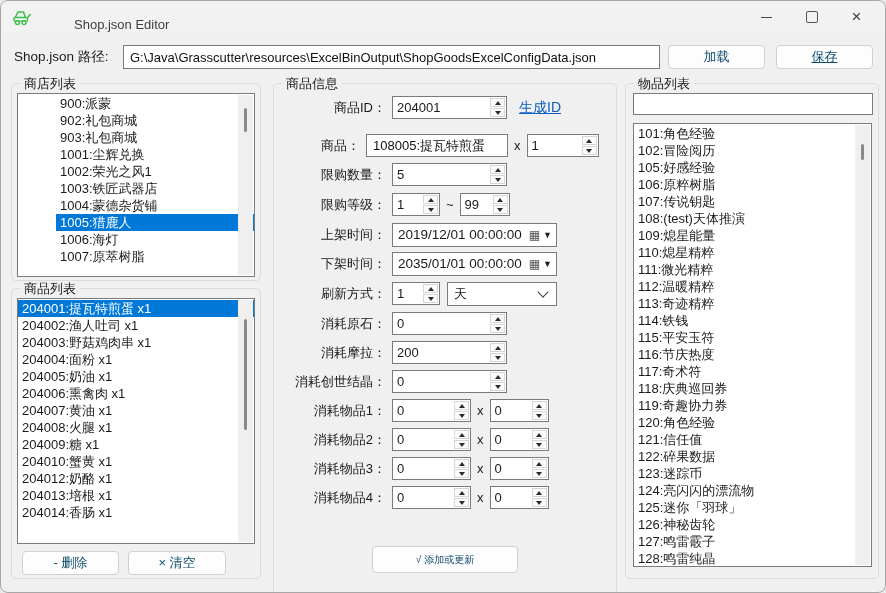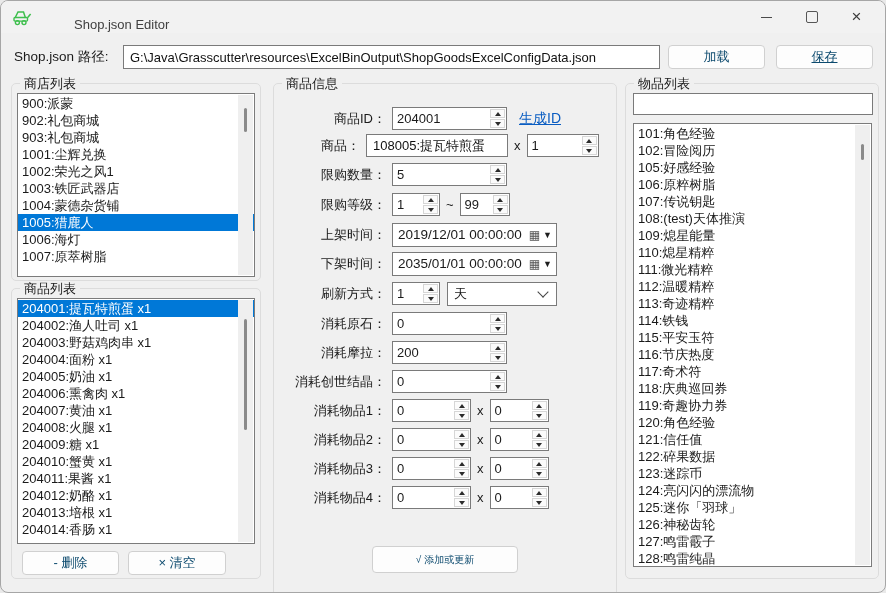--- a/index.html
+++ b/index.html
@@ -26,21 +26,21 @@
   .btn-save{position:absolute;left:775px;top:44px;width:97px;height:24px;text-decoration:underline;}
   
   .group{position:absolute;border:1px solid #dcdcdc;border-radius:5px;box-sizing:border-box;}
   .group-label{position:absolute;top:-8px;left:8px;background:#f0f0f0;padding:0 4px;font-size:13px;line-height:15px;}
   #g-shop{left:10px;top:82px;width:250px;height:198px;}
   #g-goods{left:10px;top:287px;width:250px;height:291px;}
   #g-info{left:272px;top:82px;width:344px;height:582px;}
   #g-items{left:624px;top:82px;width:254px;height:496px;}
   
   .listbox{position:absolute;background:#fff;border:1px solid #7b7b7b;box-sizing:border-box;overflow:hidden;padding-top:1px;}
-  #shop-listbox{left:5px;top:9px;width:238px;height:184px;}
+  #shop-listbox{left:5px;top:9px;width:238px;height:184px;padding-left:38px;}
   #goods-listbox{left:5px;top:9px;width:238px;height:246px;}
   #items-listbox{left:7px;top:39px;width:239px;height:444px;}
   .lrow{height:17px;line-height:17px;font-size:13px;padding-left:4px;white-space:nowrap;}
   .lrow.sel{background:var(--accent,#0078d7);color:#fff;}
   .vtrack{position:absolute;top:1px;right:1px;bottom:1px;width:15px;background:#efefef;}
   .vthumb{position:absolute;left:6px;width:3px;background:#8a8a8a;border-radius:2px;}
   
   .btn-del{position:absolute;left:10px;top:262px;width:97px;height:24px;}
   .btn-clear{position:absolute;left:116px;top:262px;width:98px;height:24px;}
   
@@ -130,33 +130,32 @@
     <div class="lrow sel">204001:提瓦特煎蛋 x1</div>
         <div class="lrow">204002:渔人吐司 x1</div>
         <div class="lrow">204003:野菇鸡肉串 x1</div>
         <div class="lrow">204004:面粉 x1</div>
         <div class="lrow">204005:奶油 x1</div>
         <div class="lrow">204006:熏禽肉 x1</div>
         <div class="lrow">204007:黄油 x1</div>
         <div class="lrow">204008:火腿 x1</div>
         <div class="lrow">204009:糖 x1</div>
         <div class="lrow">204010:蟹黄 x1</div>
-        <div class="lrow">204011:果酱 x1</div>
         <div class="lrow">204012:奶酪 x1</div>
         <div class="lrow">204013:培根 x1</div>
         <div class="lrow">204014:香肠 x1</div>
       </div>
     <button class="btn btn-del">- 删除</button>
     <button class="btn btn-clear">× 清空</button>
   </div>
 
   <div class="group" id="g-info">
     <span class="group-label">商品信息</span>
 
-    <div class="frow" style="top:23px;">
+    <div class="frow" style="top:12px;">
       <span class="flabel">商品ID：</span>
       <div class="spin w115">
         <span class="spin-val">204001</span>
         <span class="spin-btns">
             <span class="sb up"></span>
             <span class="sb dn"></span>
           </span>
       </div>
       <a class="link" href="#">生成ID</a>
     </div>

